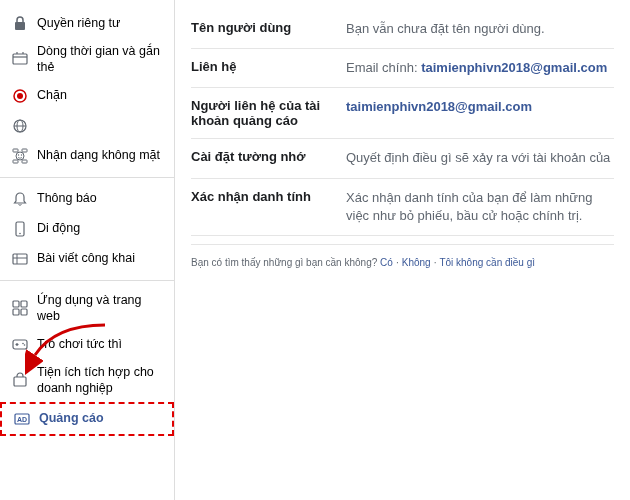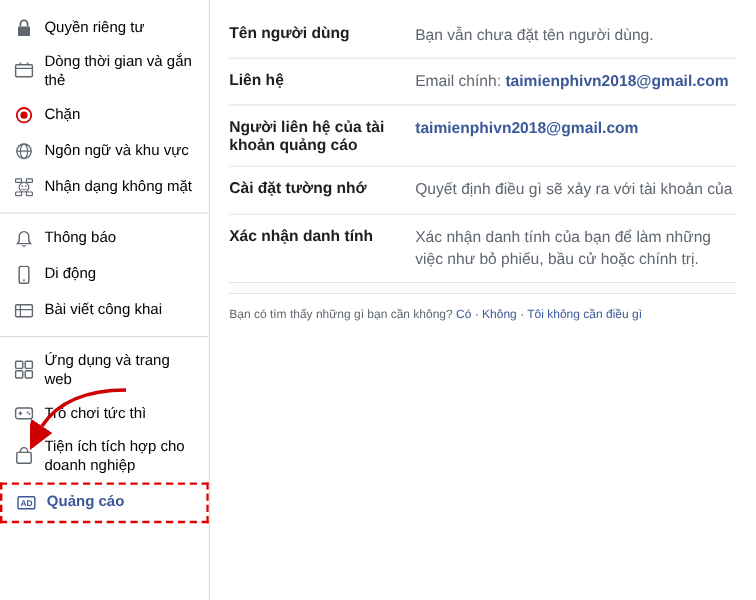--- a/index.html
+++ b/index.html
@@ -146,21 +146,20 @@
       <span>Chặn</span>
     </div>
     <div class="sidebar-item">
       <div class="sidebar-icon">
         <svg width="16" height="16" viewBox="0 0 16 16" fill="none">
           <circle cx="8" cy="8" r="6" stroke="#606770" stroke-width="1.2"></circle>
           <ellipse cx="8" cy="8" rx="3" ry="6" stroke="#606770" stroke-width="1"></ellipse>
           <line x1="2" y1="8" x2="14" y2="8" stroke="#606770" stroke-width="1"></line>
         </svg>
       </div>
-      <span>Ngôn ngữ và khu vực</span>
     </div>
     <div class="sidebar-item">
       <div class="sidebar-icon">
         <svg width="16" height="16" viewBox="0 0 16 16" fill="none">
           <rect x="1" y="1" width="5" height="3" rx="0.5" stroke="#606770" stroke-width="1"></rect>
           <rect x="10" y="1" width="5" height="3" rx="0.5" stroke="#606770" stroke-width="1"></rect>
           <rect x="1" y="12" width="5" height="3" rx="0.5" stroke="#606770" stroke-width="1"></rect>
           <rect x="10" y="12" width="5" height="3" rx="0.5" stroke="#606770" stroke-width="1"></rect>
           <circle cx="8" cy="8" r="4" stroke="#606770" stroke-width="1"></circle>
           <circle cx="6.5" cy="7" r="0.7" fill="#606770"></circle>

